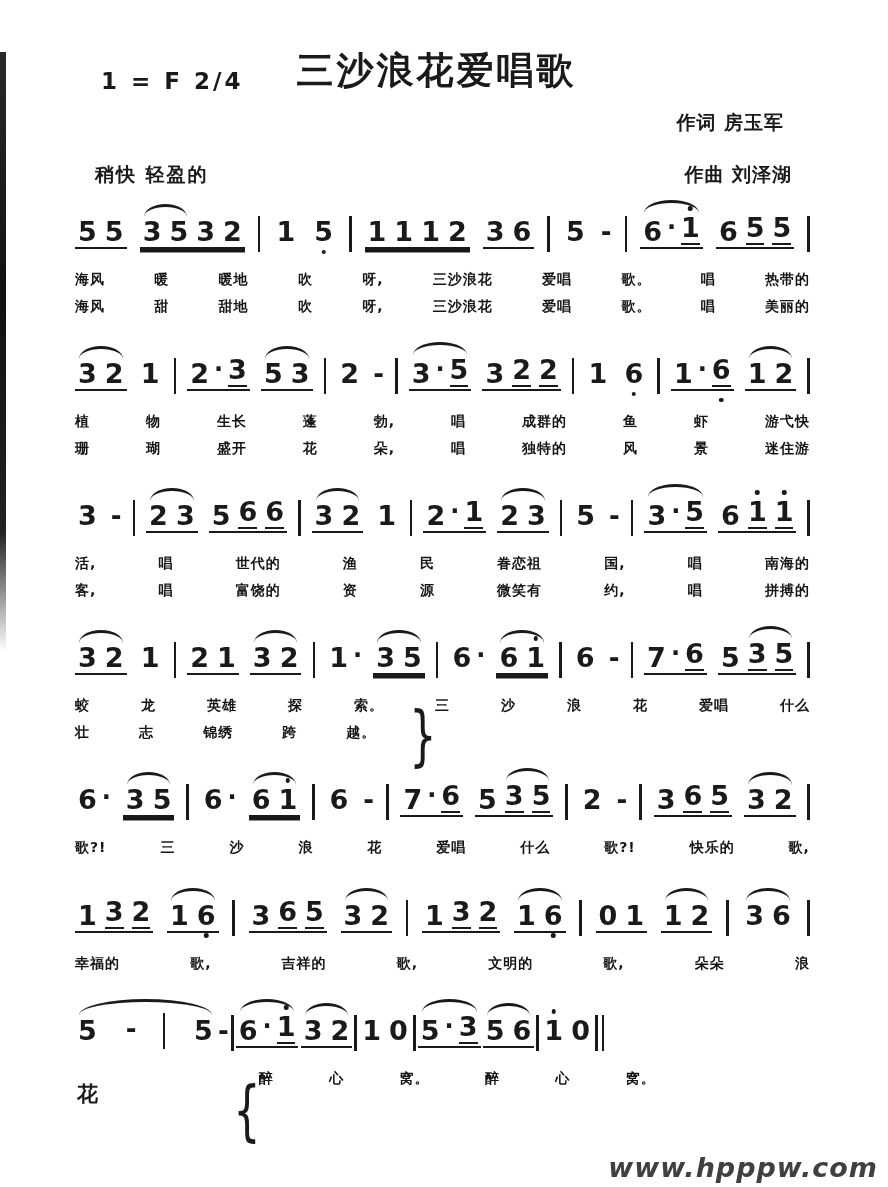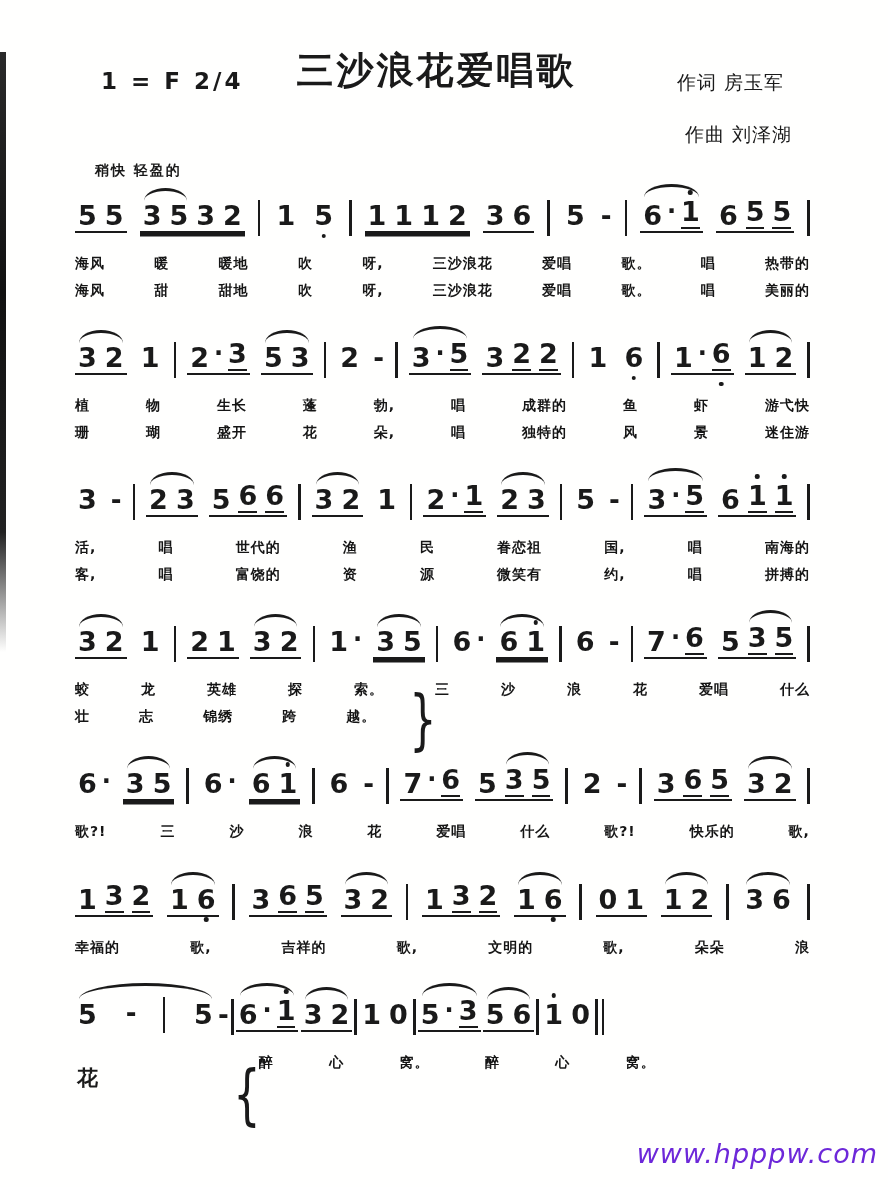--- a/index.html
+++ b/index.html
@@ -6,24 +6,24 @@
   .page{position:relative;width:888px;height:1187px;background:#fffffe;overflow:hidden;
         box-sizing:border-box;padding:42px 78px 0 75px;color:#1a1a1a;
         font-family:"DejaVu Sans","Liberation Sans",sans-serif;}
   .scan-edge{position:absolute;left:0;top:52px;width:6px;height:600px;
         background:linear-gradient(to bottom,#2a2a2a 0%,#111 40%,#222 80%,rgba(0,0,0,0) 100%);}
   
   .header{position:relative;height:120px;}
   .keysig{position:absolute;left:26px;top:26px;font-size:23px;font-weight:600;letter-spacing:3px;}
   .title{position:absolute;left:0;right:12px;top:4px;margin:0;text-align:center;
          font-size:37px;font-weight:900;letter-spacing:3px;}
-  .credit{position:absolute;font-size:19px;font-weight:400;letter-spacing:1px;}
+  .credit{position:absolute;font-size:19px;font-weight:700;letter-spacing:1px;margin-top:40px;}
   .credit.c1{right:26px;top:28px;}
   .credit.c2{right:18px;top:80px;}
-  .tempo{margin:0 0 2px 20px;font-size:14px;font-weight:700;letter-spacing:2px;}
+  .tempo{margin:0 0 10px 20px;font-size:19px;font-weight:700;letter-spacing:2px;}
   
   .system{margin-bottom:25px;}
   .music{display:flex;justify-content:space-between;align-items:baseline;
          height:48px;padding-top:16px;box-sizing:content-box;}
   .g{display:inline-flex;align-items:flex-end;gap:8px;padding:0 3px 2px 3px;position:relative;}
   .g.b1{border-bottom:2.5px solid #1a1a1a;}
   .g.b2{border-bottom:2.5px solid #1a1a1a;box-shadow:0 3.5px 0 0 #1a1a1a;}
   .g.wide{gap:34px;}
   .note{position:relative;display:inline-block;line-height:1;}
   .nt{font-weight:700;font-size:27px;font-style:normal;line-height:1;display:inline-block;}
@@ -54,22 +54,22 @@
          transform:scaleX(0.65);color:#1a1a1a;}
   
   .sys-4 .lyr[data-row="2"]{width:41%;}
   .sys-4 .brace{left:44.5%;top:6px;}
   .sys-7 .music{width:72%;}
   .sys-7 .lyrics-wrap{min-height:84px;}
   .sys-7 .lead{position:absolute;left:2px;top:10px;font-size:21px;font-weight:700;}
   .sys-7 .brace{left:20.5%;top:8px;}
   .sys-7 .lyr{margin-left:25%;width:54%;}
   
-  .watermark{position:absolute;right:10px;bottom:18px;font-size:27px;font-weight:400;
-       font-style:italic;letter-spacing:1px;color:#6d28d9;}
+  .watermark{position:absolute;right:10px;bottom:4px;font-size:27px;font-weight:700;
+       font-style:italic;letter-spacing:1px;color:#404040;}
 </style>
 </head>
 <body>
 
 <div class="page">
   <div class="scan-edge"></div>
 
   <div class="header">
     <div class="keysig">1 = F 2/4</div>
     <h1 class="title">三沙浪花爱唱歌</h1>

